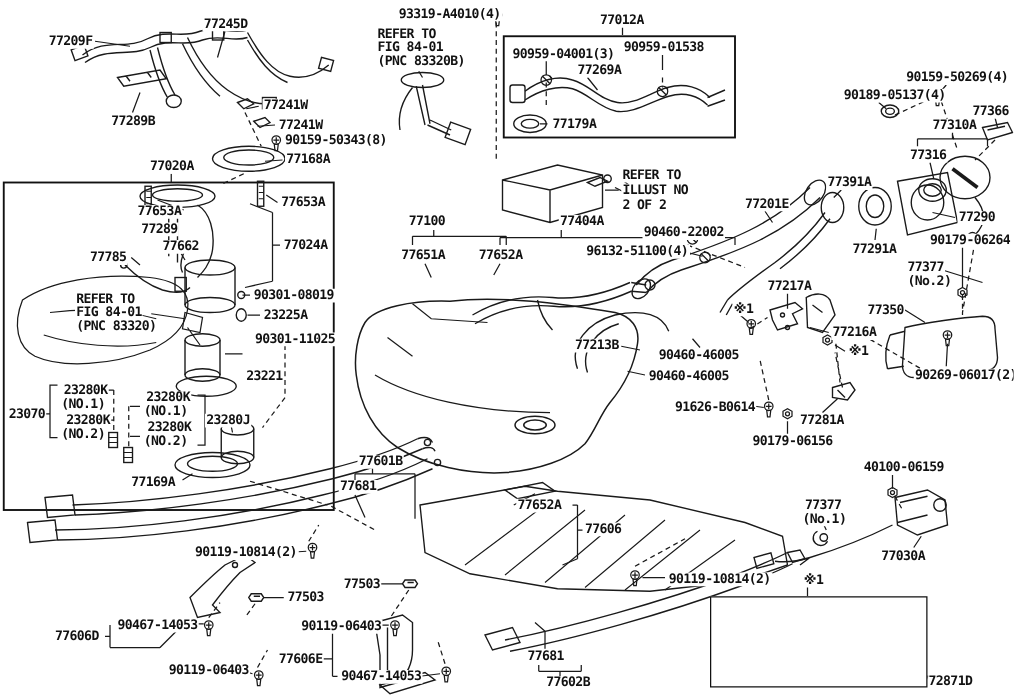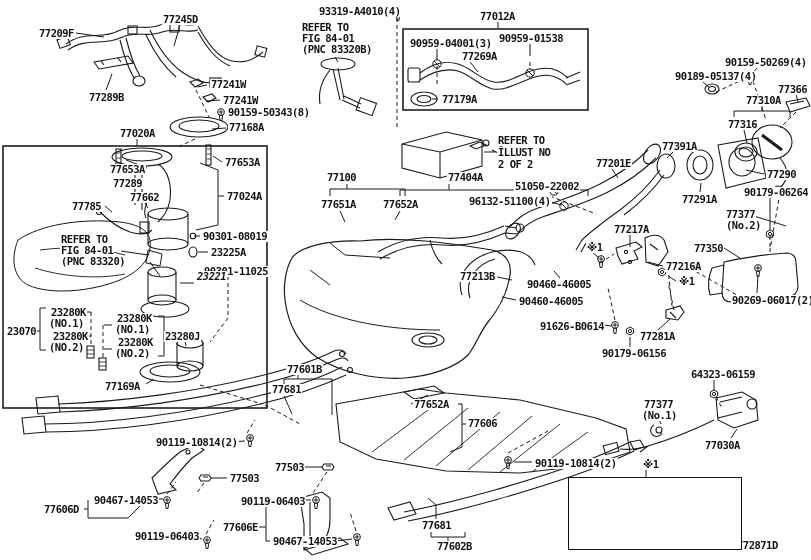--- a/index.html
+++ b/index.html
@@ -299,61 +299,61 @@
       <div class="plabel" style="left: 112px; top: 178px;">77289</div>
       <div class="plabel" style="left: 129px; top: 192px; text-align: center;">77662</div>
       <div class="plabel" style="left: 71px; top: 201px;">77785</div>
       <div class="plabel" style="left: 226px; top: 191px;">77024A</div>
       <div class="plabel" style="left: 60px; top: 234px;">REFER TO</div>
       <div class="plabel" style="left: 60px; top: 245px;">FIG 84-01</div>
       <div class="plabel" style="left: 60px; top: 256px;">(PNC 83320)</div>
       <div class="plabel" style="left: 202px; top: 231px;">90301-08019</div>
       <div class="plabel" style="left: 210px; top: 247px;">23225A</div>
       <div class="plabel" style="left: 203px; top: 266px;">90301-11025</div>
-      <div class="plabel" style="left: 196px; top: 271px; font-style: italic;">23221</div>
+      <div class="plabel" style="left: 196px; top: 296px;">23221</div>
       <div class="plabel" style="left: 50px; top: 307px;">23280K</div>
       <div class="plabel" style="left: 48px; top: 318px;">(NO.1)</div>
       <div class="plabel" style="left: 52px; top: 331px;">23280K</div>
       <div class="plabel" style="left: 48px; top: 342px;">(NO.2)</div>
       <div class="plabel" style="left: 116px; top: 313px;">23280K</div>
       <div class="plabel" style="left: 114px; top: 324px;">(NO.1)</div>
       <div class="plabel" style="left: 117px; top: 337px;">23280K</div>
       <div class="plabel" style="left: 114px; top: 348px;">(NO.2)</div>
       <div class="plabel" style="left: 6px; top: 326px;">23070</div>
       <div class="plabel" style="left: 164px; top: 331px;">23280J</div>
       <div class="plabel" style="left: 104px; top: 381px;">77169A</div>
       <div class="plabel" style="left: 326px; top: 172px;">77100</div>
       <div class="plabel" style="left: 320px; top: 199px;">77651A</div>
       <div class="plabel" style="left: 382px; top: 199px;">77652A</div>
       <div class="plabel" style="left: 447px; top: 172px;">77404A</div>
       <div class="plabel" style="left: 497px; top: 135px;">REFER TO</div>
       <div class="plabel" style="left: 497px; top: 147px;">ILLUST NO</div>
       <div class="plabel" style="left: 497px; top: 159px;">2 OF 2</div>
-      <div class="plabel" style="left: 514px; top: 181px;">51050-22002</div>
+      <div class="plabel" style="left: 514px; top: 181px;">90460-22002</div>
       <div class="plabel" style="left: 468px; top: 196px;">96132-51100(4)</div>
       <div class="plabel" style="left: 595px; top: 158px;">77201E</div>
       <div class="plabel" style="left: 661px; top: 141px;">77391A</div>
       <div class="plabel" style="left: 766px; top: 169px;">77290</div>
       <div class="plabel" style="left: 681px; top: 194px;">77291A</div>
       <div class="plabel" style="left: 743px; top: 187px;">90179-06264</div>
       <div class="plabel" style="left: 725px; top: 209px;">77377</div>
       <div class="plabel" style="left: 725px; top: 220px;">(No.2)</div>
       <div class="plabel" style="left: 693px; top: 243px;">77350</div>
       <div class="plabel" style="left: 613px; top: 224px;">77217A</div>
       <div class="plabel" style="left: 586px; top: 242px;">※1</div>
       <div class="plabel" style="left: 665px; top: 261px;">77216A</div>
       <div class="plabel" style="left: 678px; top: 276px;">※1</div>
       <div class="plabel" style="left: 459px; top: 271px; text-align: center;">77213B</div>
       <div class="plabel" style="left: 526px; top: 279px;">90460-46005</div>
       <div class="plabel" style="left: 518px; top: 296px;">90460-46005</div>
       <div class="plabel" style="left: 539px; top: 321px;">91626-B0614</div>
       <div class="plabel" style="left: 639px; top: 331px;">77281A</div>
       <div class="plabel" style="left: 601px; top: 348px;">90179-06156</div>
       <div class="plabel" style="left: 731px; top: 295px;">90269-06017(2)</div>
-      <div class="plabel" style="left: 690px; top: 369px;">64323-06159</div>
+      <div class="plabel" style="left: 690px; top: 369px;">40100-06159</div>
       <div class="plabel" style="left: 643px; top: 399px;">77377</div>
       <div class="plabel" style="left: 641px; top: 410px;">(No.1)</div>
       <div class="plabel" style="left: 704px; top: 440px;">77030A</div>
       <div class="plabel" style="left: 286px; top: 364px;">77601B</div>
       <div class="plabel" style="left: 271px; top: 384px;">77681</div>
       <div class="plabel" style="left: 413px; top: 399px;">77652A</div>
       <div class="plabel" style="left: 467px; top: 418px;">77606</div>
       <div class="plabel" style="left: 155px; top: 437px;">90119-10814(2)</div>
       <div class="plabel" style="left: 274px; top: 462px;">77503</div>
       <div class="plabel" style="left: 229px; top: 473px;">77503</div>

